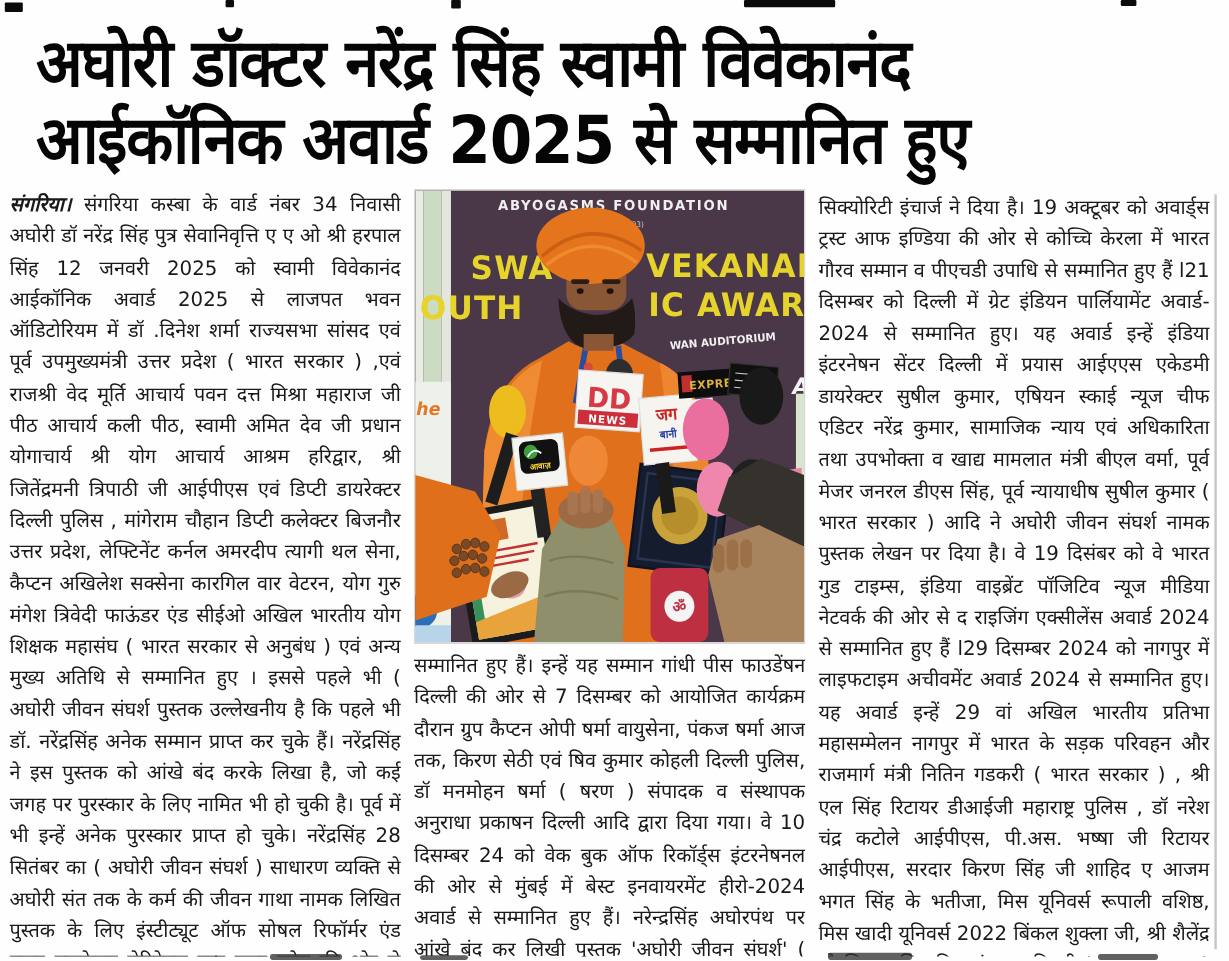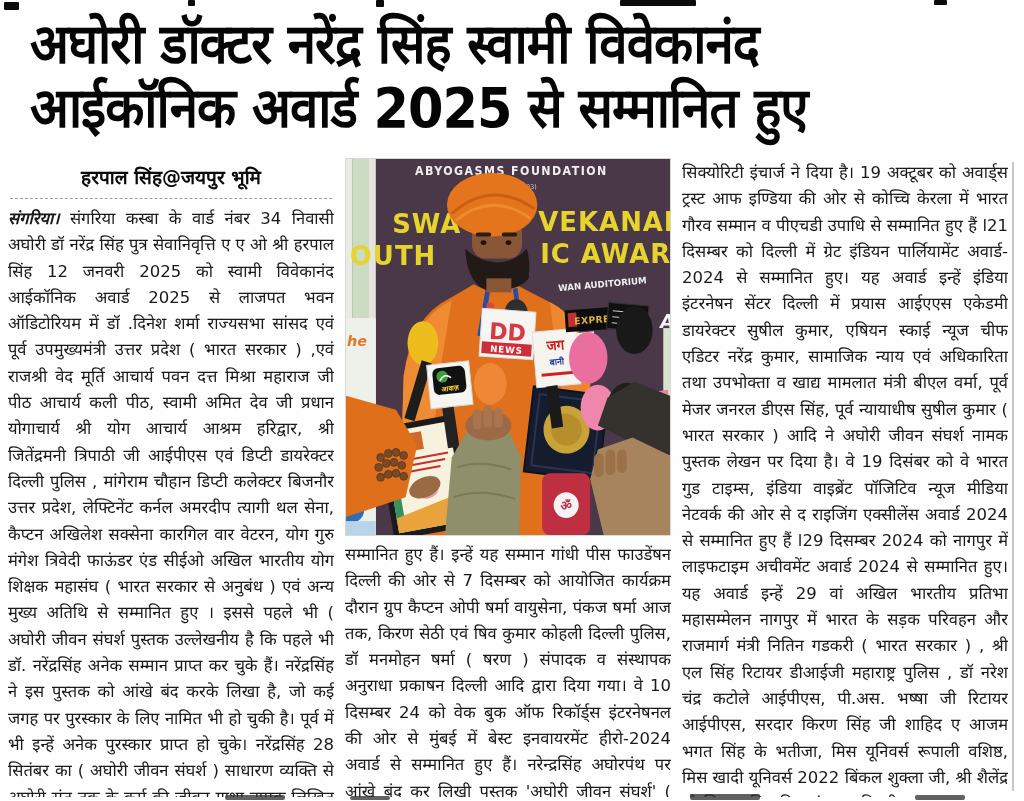--- a/index.html
+++ b/index.html
@@ -4,21 +4,21 @@
 <style>
   html,body{margin:0;padding:0;background:#ffffff;}
   body{width:1024px;height:801px;overflow:hidden;position:relative;
        font-family:"DejaVu Sans","Liberation Sans",sans-serif;color:#141414;}
   .page{position:absolute;inset:0;background:#fefefe;}
 
   
   .mark{position:absolute;background:#0b0b0b;border-radius:1px;}
   .bmark{position:absolute;background:#2c2c2c;opacity:.75;border-radius:2px;}
 
-  .headline{position:absolute;top:10px;left:30px;right:14px;margin:0;
+  .headline{position:absolute;top:20px;left:30px;right:14px;margin:0;
             font-size:51px;line-height:64px;font-weight:800;color:#050505;
             letter-spacing:-1px;}
   .hl-line{display:block;white-space:nowrap;transform:scaleY(1.08);transform-origin:left top;}
 
   .content{position:absolute;top:158px;left:8px;width:1000px;bottom:4px;
            display:flex;gap:11px;}
   .col{flex:1 1 0;overflow:hidden;}
 
   .byline{font-size:19px;font-weight:700;text-align:center;color:#0a0a0a;
           padding:6px 0 8px 0;margin:0 2px 7px 2px;border-bottom:1px dashed #9f9f9f;}
@@ -46,21 +46,20 @@
   <div class="mark" style="left:934px;top:0;width:13px;height:5px;"></div>
 
   <h1 class="headline">
     <span class="hl-line">अघोरी डॉक्टर नरेंद्र सिंह स्वामी विवेकानंद</span>
     <span class="hl-line">आईकॉनिक अवार्ड 2025 से सम्मानित हुए</span>
   </h1>
 
   <div class="content">
 
     <div class="col">
-      <div class="byline">हरपाल सिंह@जयपुर भूमि</div>
       <p class="body-text"><b class="lead">संगरिया।</b> <span>संगरिया कस्बा के वार्ड नंबर 34 निवासी अघोरी डॉ नरेंद्र सिंह पुत्र सेवानिवृत्ति ए ए ओ श्री हरपाल सिंह  12 जनवरी 2025 को स्वामी विवेकानंद आईकॉनिक अवार्ड 2025 से लाजपत भवन ऑडिटोरियम में डॉ .दिनेश शर्मा राज्यसभा सांसद एवं पूर्व उपमुख्यमंत्री उत्तर प्रदेश ( भारत सरकार ) ,एवं  राजश्री वेद मूर्ति आचार्य पवन दत्त मिश्रा महाराज जी पीठ आचार्य कली पीठ, स्वामी अमित देव जी प्रधान योगाचार्य श्री योग आचार्य आश्रम हरिद्वार, श्री जितेंद्रमनी त्रिपाठी जी आईपीएस एवं डिप्टी डायरेक्टर दिल्ली पुलिस , मांगेराम चौहान डिप्टी कलेक्टर बिजनौर उत्तर प्रदेश, लेफ्टिनेंट कर्नल अमरदीप त्यागी थल सेना,  कैप्टन अखिलेश सक्सेना कारगिल वार वेटरन, योग गुरु मंगेश त्रिवेदी फाऊंडर एंड सीईओ अखिल भारतीय योग शिक्षक महासंघ ( भारत सरकार से अनुबंध )  एवं अन्य मुख्य अतिथि  से सम्मानित हुए  ।  इससे पहले भी ( अघोरी जीवन संघर्श पुस्तक उल्लेखनीय है कि पहले भी डॉ. नरेंद्रसिंह अनेक सम्मान प्राप्त कर चुके हैं। नरेंद्रसिंह ने इस पुस्तक को आंखे बंद करके लिखा है, जो कई जगह पर पुरस्कार के लिए नामित भी हो चुकी है। पूर्व में भी इन्हें अनेक पुरस्कार प्राप्त हो चुके। नरेंद्रसिंह 28 सितंबर का ( अघोरी जीवन संघर्श ) साधारण व्यक्ति से अघोरी संत तक के कर्म की जीवन गाथा नामक लिखित पुस्तक के लिए इंस्टीट्यूट ऑफ सोषल रिफॉर्मर एंड हायर एजुकेषन चेरिटेबल ट्रस्ट उत्तर प्रदेष की ओर से राश्ट्रीय सेवा सम्मान पुरस्कार 2024 से नवाजे जा चुके हैं। यह पुरस्कार इन्हें देहरादून में उत्तराखंड के भाशा प्रोद्योगिकी पिक्षा एवं वन मंत्री व कार्यक्रम के मुख्य अतिथि सुबोध उनियाल ने प्रदान किया। 30 सितंबर को विष्व रत्न उपाधि से वरथी वेलनैस लाइव फाउडेंषन लखनउ ( उत्तरप्रदेष ) के फाउंडर सौम्य वाजपेयी, को-फाउंडर हर्षिक वाजपेयी ने दिया है। वंदे भारत नेषनल अवार्ड 2024 मिला है। जो वर्थी वेलनेस फाउडेंषन संविधान दिवस पर लखनउ में आयोजित समारोह दौरान दिया। अघोरी डॉ.नरेंद्रसिंह 28 सितंबर साधारण व्यक्ति से अघोरी संत तक के कर्म की जीवन गाथा नामक लिखित पुस्तक के लिए महर्शि पतंजली योग रत्न सम्मान-2024 से अखिल भारतीय योग पिक्षक महासंघ दिल्ली द्वारा 24 नवंबर को कांस्टीट्यूषन क्लब ऑफ इंडिया परिसर में सम्मानित हुए। प्राइड ऑफ नेषन अवार्ड 2024 से</span></p>
     </div>
 
     <div class="col">
       <figure class="photo">
         <svg viewBox="0 0 337 378" preserveAspectRatio="none">
 
           <rect x="0" y="0" width="337" height="378" fill="#4a3848"></rect>
           <rect x="0" y="0" width="7" height="378" fill="#e9ebe4"></rect>
           <rect x="7" y="0" width="16" height="378" fill="#ccdcc2"></rect>

